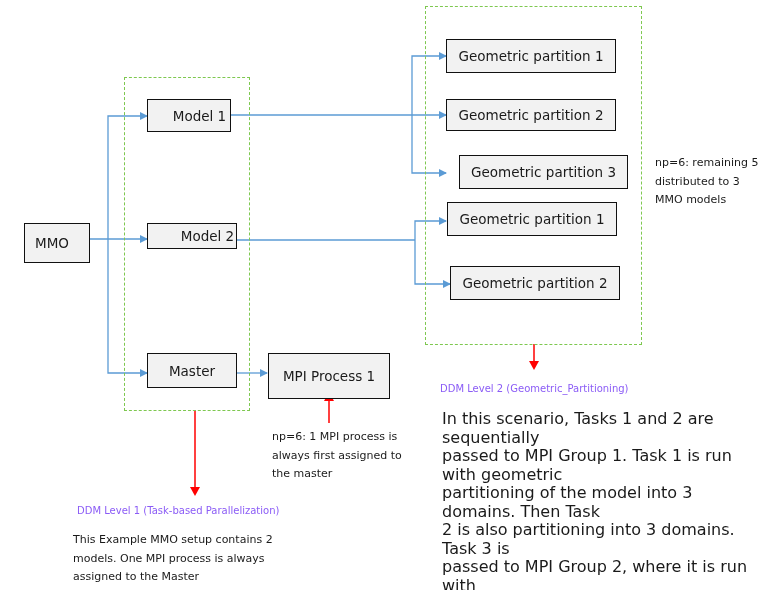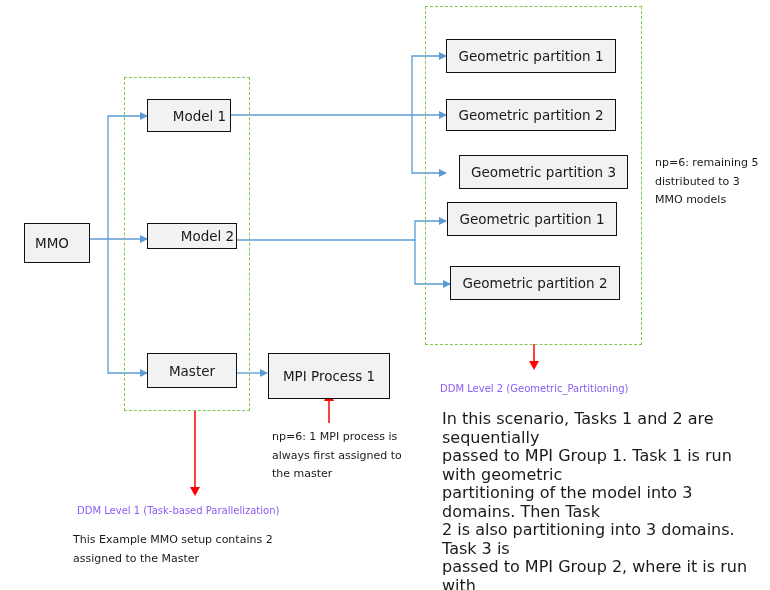--- a/index.html
+++ b/index.html
@@ -78,14 +78,15 @@
   <div>In this scenario, Tasks 1 and 2 are sequentially</div>
   <div>passed to MPI Group 1. Task 1 is run with geometric</div>
   <div>partitioning of the model into 3 domains.  Then Task</div>
   <div>2 is also partitioning into 3 domains. Task 3 is</div>
   <div>passed to MPI Group 2, where it is run with</div>
 </div>
 
 <div class="heading" style="left:40px; top:505px;margin-left:37px;">DDM Level 1 (Task-based Parallelization)</div>
 <div class="note" style="left:73px; top:531px;">
   <div>This Example MMO setup contains 2</div>
+  <div>models. One MPI process is always</div>
   <div>assigned to the Master</div>
 </div>
 
 </body></html>

